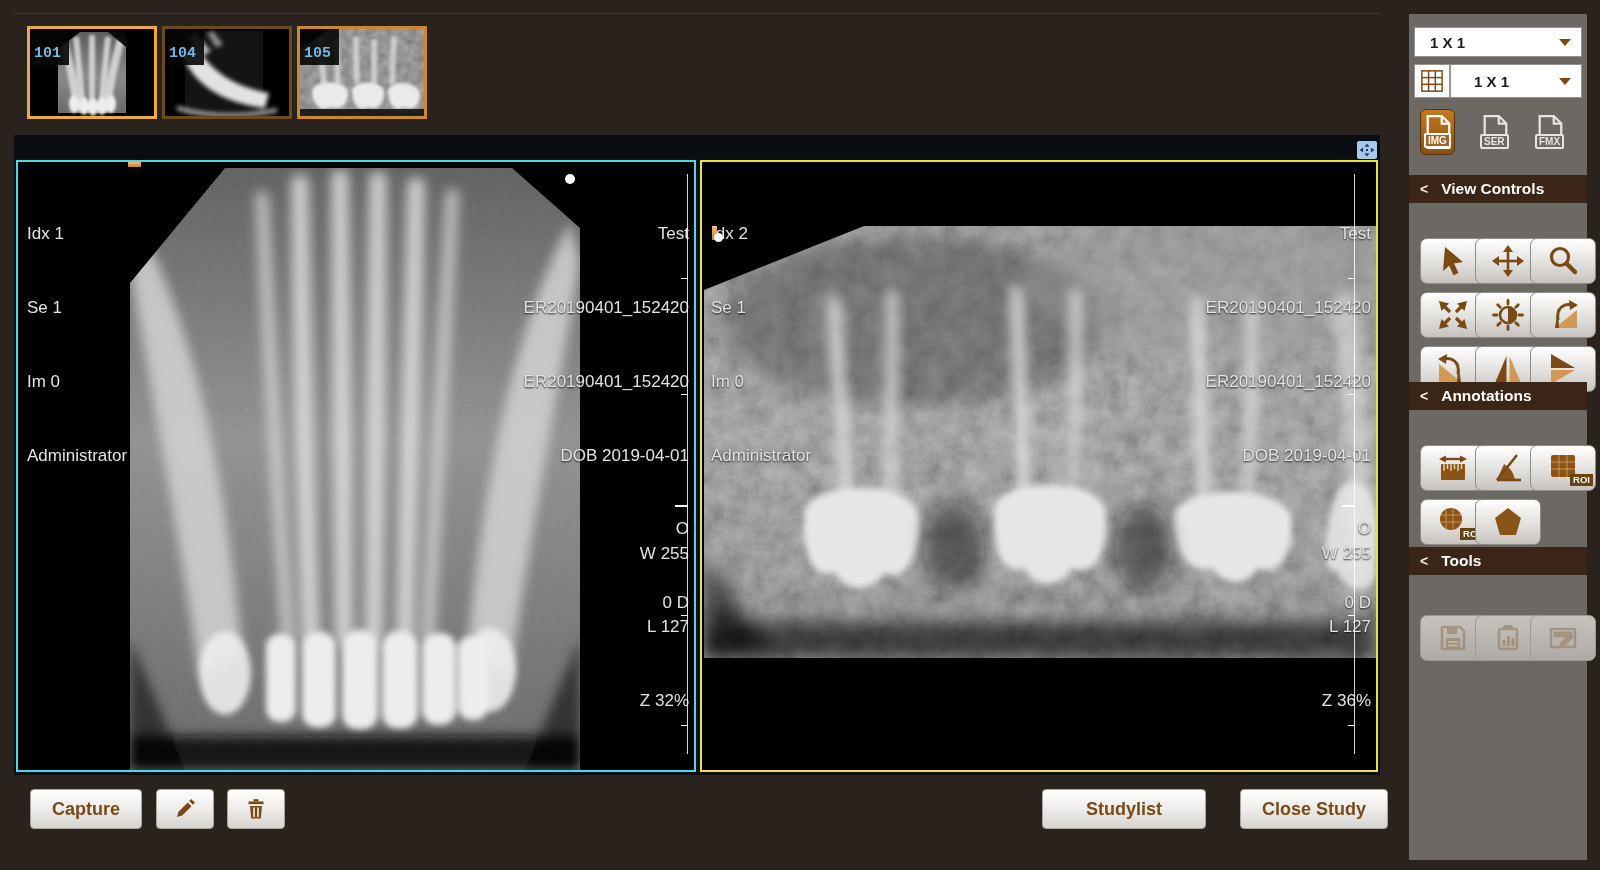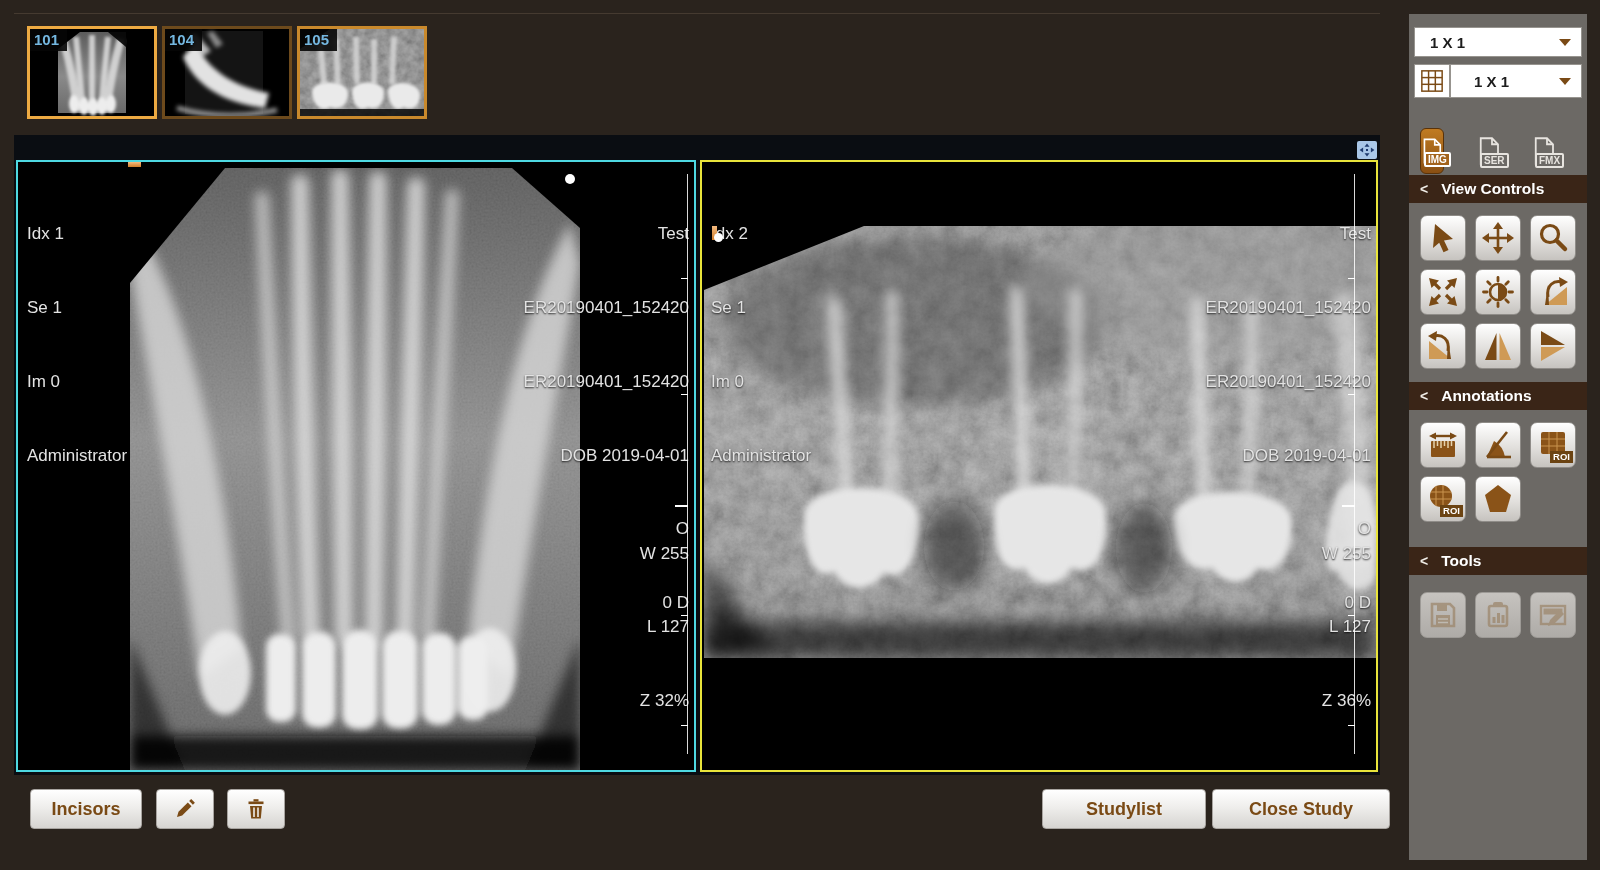--- a/index.html
+++ b/index.html
@@ -6,21 +6,21 @@
   html,body { width:1600px; height:870px; }
   body { background:#2a231d; font-family:"Liberation Sans",sans-serif; position:relative; overflow:hidden; }
 
   .topline { position:absolute; left:14px; top:13px; width:1366px; height:1px; background:#453a30; }
 
   
   .thumb { position:absolute; top:26px; width:130px; height:93px; background:#000; border:3px solid #6d4a1c; cursor:pointer; }
   .thumb.sel1 { border-color:#edaa42; }
   .thumb.sel2 { border-color:#c9892c; }
   .thumb svg { position:absolute; left:0; top:0; width:100%; height:100%; }
-  .thumb-num { position:absolute; left:0; top:0; background:rgba(5,5,5,.9); color:#74b7e0; font-weight:bold; font-size:15px; padding:2px 8px 3px 4px; }
+  .thumb-num { position:absolute; left:0; top:0; background:rgba(5,5,5,.9); color:#74b7e0; font-weight:bold; font-size:15px; padding:16px 8px 3px 4px;font-family:Liberation Mono, monospace; }
 
   
   .main { position:absolute; left:14px; top:135px; width:1366px; height:640px; background:#0a0d12; }
   .expicon { position:absolute; right:3px; top:6px; width:20px; height:18px; background:#a9c7e8; border-radius:2px; display:flex; align-items:center; justify-content:center; cursor:pointer; }
 
   .vp { position:absolute; top:25px; height:612px; background:#000; border:2px solid; overflow:hidden; }
   .vp0 { left:2px;  width:680px; border-color:#4ed9e2; }
   .vp1 { left:686px; width:678px; border-color:#e9e43b; }
   .xray0 { position:absolute; left:112px; top:6px; width:450px; height:602px; }
   .xray1 { position:absolute; left:2px;  top:64px; width:672px; height:432px; }
@@ -42,32 +42,32 @@
 
   
   .sidebar { position:absolute; left:1409px; top:14px; width:178px; height:846px; background:#6c6965; }
   .dd { position:absolute; background:#fff; border:1px solid #97948f; display:flex; align-items:center; font-weight:bold; font-size:15px; color:#1d1d1d; cursor:pointer; }
   .dd .lab { padding-left:15px; }
   .dd2 .lab { padding-left:23px; }
   .caret { position:absolute; right:10px; top:50%; margin-top:-3px; width:0; height:0;
            border-left:6px solid transparent; border-right:6px solid transparent; border-top:7px solid #7a4a15; }
   .gridbtn { position:absolute; left:5px; top:50px; width:36px; height:34px; background:#fff; border:1px solid #97948f; display:flex; align-items:center; justify-content:center; cursor:pointer; }
 
-  .mode { position:absolute; top:114px; width:24px; height:46px; display:flex; align-items:center; justify-content:center; cursor:pointer; }
+  .mode { position:absolute; top:95px; width:35px; height:46px; display:flex; align-items:center; justify-content:center; cursor:pointer; }
   .mode.active { background:linear-gradient(#c07b22,#8a4f12); border:1px solid #5a3208; border-radius:6px; }
   .mode .mlab { position:absolute; left:3px; bottom:6px; font-size:10px; font-weight:bold; padding:0 2px; border:2px solid; border-radius:2px; line-height:11px; }
   .mode.active .mlab { color:#fff; border-color:#fff; background:#a3631c; }
   .mode.idle  .mlab { color:#e7e4df; border-color:#e7e4df; background:#6c6965; }
 
   .sech { position:absolute; left:0; width:178px; height:28px; background:#3a2517; color:#fff; display:flex; align-items:center; font-size:15.5px; font-weight:bold; cursor:pointer; }
   .sech .chev { margin:0 13px 1px 11px; font-size:14px; color:#f2efe9; }
 
-  .tb { position:absolute; width:46px; height:46px; border-radius:7px; border:1px solid #8f8c88;
+  .tb { position:absolute; width:66px; height:46px; border-radius:7px; border:1px solid #8f8c88;
         background:linear-gradient(180deg,#ffffff 0%,#e2e0dd 55%,#c6c3bf 100%);
-        display:flex; align-items:center; justify-content:center; cursor:pointer; }
+        display:flex; align-items:center; justify-content:center; cursor:pointer;margin-top:23px; }
   .tb.dis { background:linear-gradient(180deg,#c6c3bf,#aeaba7); border-color:#9d9a96; }
   .roib { position:absolute; right:2px; bottom:4px; background:#6b4312; color:#fff; font-size:9.5px; font-weight:bold; padding:1px 3px; line-height:10px; }
 
   .c1 { left:11px; } .c2 { left:66px; } .c3 { left:121px; }
 
   
   .btn { position:absolute; top:789px; height:40px; border:1px solid #a8a4a0; border-radius:4px;
          background:linear-gradient(180deg,#ffffff 0%,#efeeec 45%,#d6d4d1 100%);
          color:#7a4a15; font-weight:bold; font-size:18px; font-family:"Liberation Sans",sans-serif;
          display:flex; align-items:center; justify-content:center; cursor:pointer; }
@@ -600,21 +600,21 @@
       <g opacity=".7">
         <rect x="5" y="8" width="24" height="18" fill="none" stroke="#9b8468" stroke-width="2.4"></rect>
         <rect x="7.5" y="10.5" width="19" height="6" fill="#9b8468"></rect>
         <polygon points="12,28 14,22 24,12 28,16 18,26" fill="#9b8468"></polygon>
       </g>
     </svg>
   </div>
 </div>
 
 <button class="btn" style="left:30px; width:112px">
-  <span>Incisors</span>
+  <span>Capture</span>
 </button>
 
 <button class="btn" style="left:156px; width:58px">
   <svg width="24" height="24" viewBox="0 0 24 24">
     <path d="M4,20 L5.5,14.8 L14.8,5.5 L18.5,9.2 L9.2,18.5 Z" fill="#7a4a15"></path>
     <polygon points="16.2,4.1 18.2,2.1 21.9,5.8 19.9,7.8" fill="#7a4a15"></polygon>
   </svg>
 </button>
 
 <button class="btn" style="left:227px; width:58px">
@@ -624,15 +624,15 @@
     <path d="M6,9 H18 L16.8,21.5 H7.2 Z" fill="#7a4a15"></path>
     <line x1="10" y1="10.5" x2="10" y2="20" stroke="#efeeec" stroke-width="1.6"></line>
     <line x1="14" y1="10.5" x2="14" y2="20" stroke="#efeeec" stroke-width="1.6"></line>
   </svg>
 </button>
 
 <button class="btn" style="left:1042px; width:164px">
   <span>Studylist</span>
 </button>
 
-<button class="btn" style="left:1212px; width:178px">
+<button class="btn" style="left:1240px; width:148px">
   <span>Close Study</span>
 </button>
 
 </body></html>

